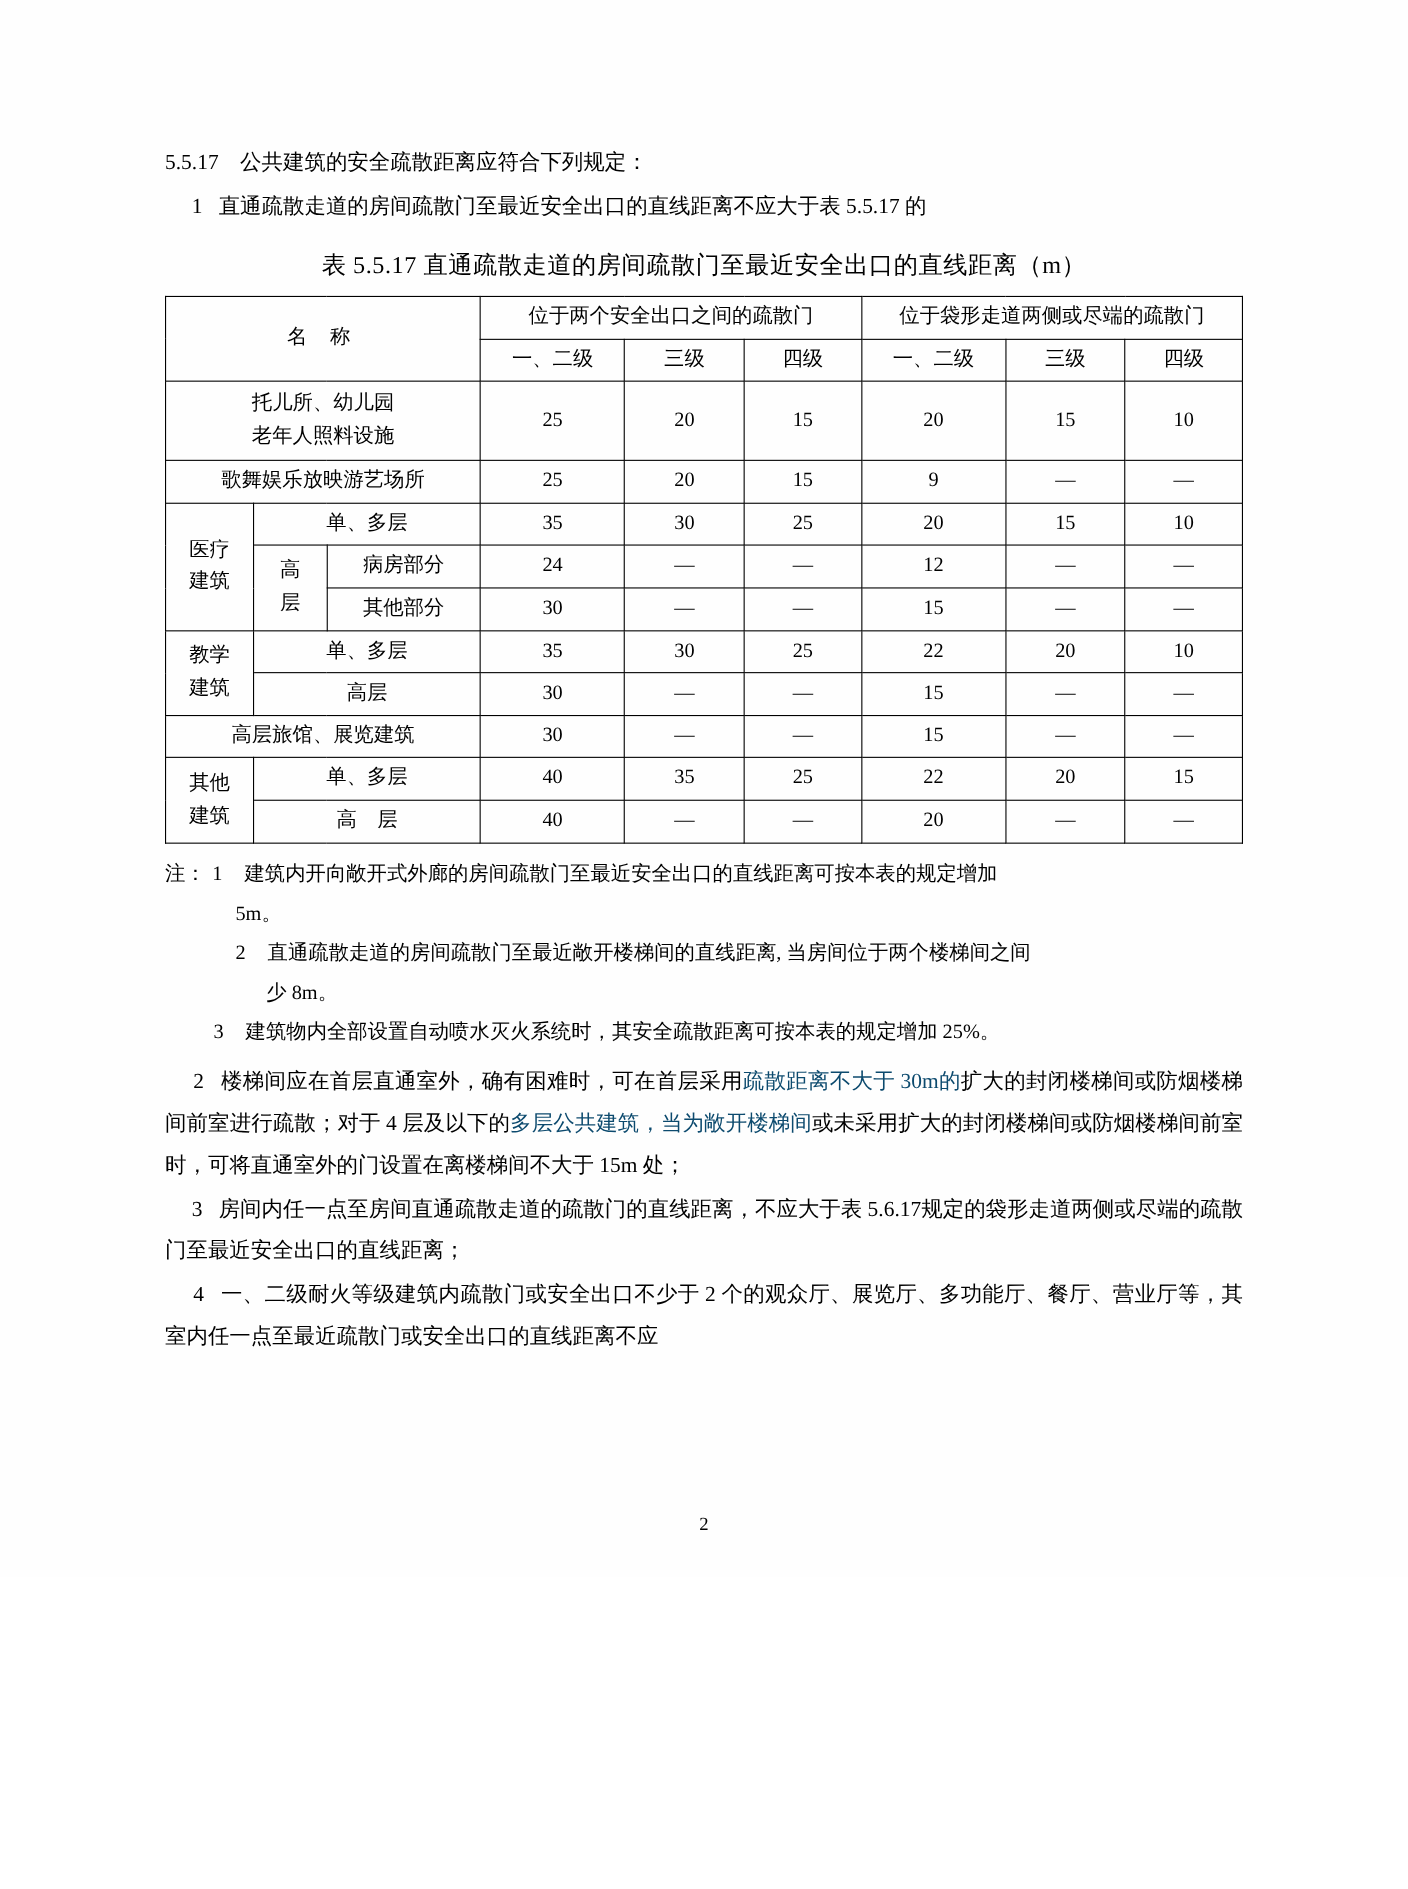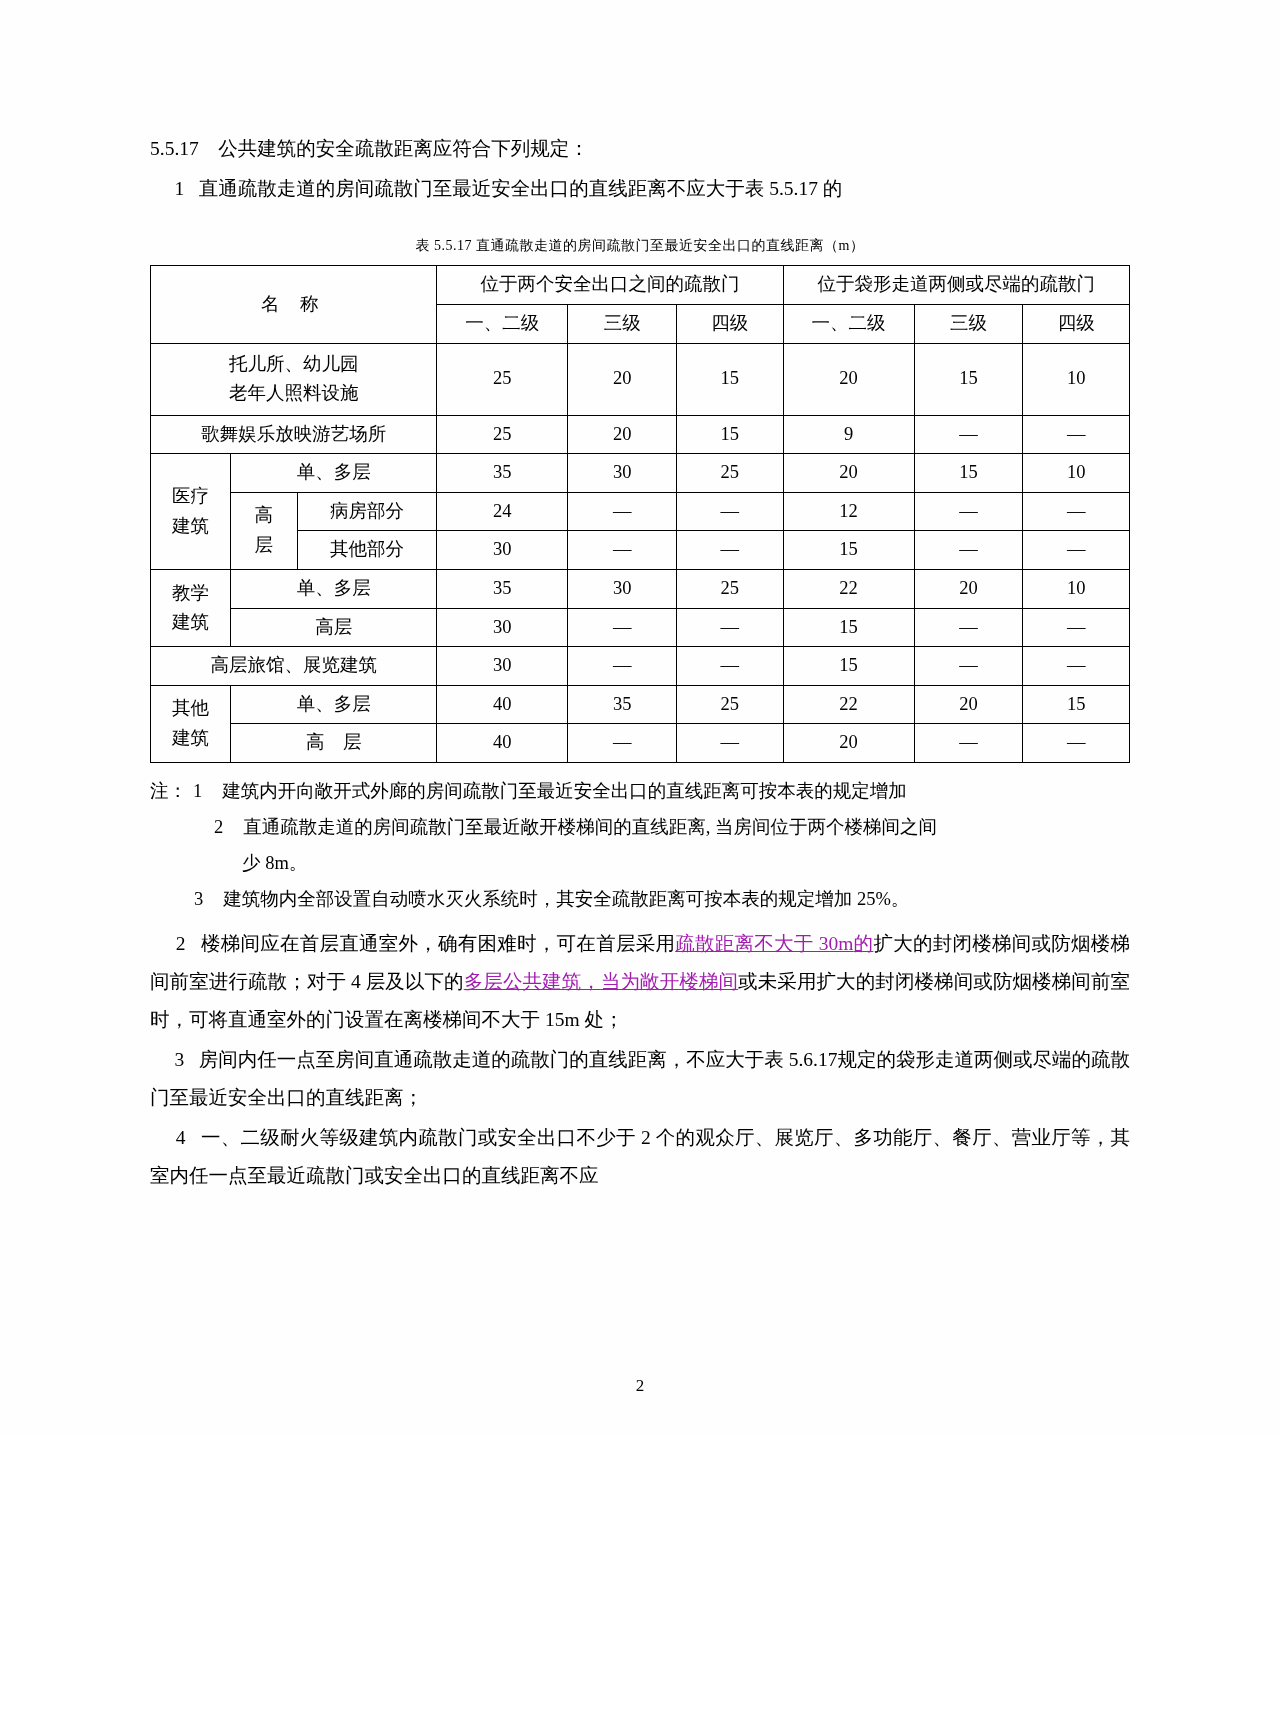--- a/index.html
+++ b/index.html
@@ -22,22 +22,22 @@
   .doc-body {
     font-size: 19.5px;
     line-height: 1.95;
   }
   .para {
     margin: 0 0 2px 0;
     text-align: justify;
   }
   .table-title {
     text-align: center;
-    font-size: 14px;
-    margin: 24px 0 6px 0;
+    font-size: 22px;
+    margin: 12px 0 6px 0;
     letter-spacing: 0.5px;
   }
   table.dist {
     border-collapse: collapse;
     width: 100%;
     font-size: 18.5px;
     table-layout: fixed;
   }
   table.dist td, table.dist th {
     border: 1px solid #000;
@@ -60,22 +60,21 @@
     align-items: flex-start;
   }
   .note-lbl {
     white-space: nowrap;
     padding-right: 6px;
   }
   .note-txt { flex: 1; text-align: justify; }
   .note-indent { padding-left: 64px; }
   .note-indent2 { padding-left: 92px; }
   .red {
-    color: #a21caf;
-    text-decoration: underline;
+    color: #0c4a6e;
   }
   .footer-num {
     position: absolute;
     bottom: 38px;
     left: 0;
     width: 100%;
     text-align: center;
     font-size: 17px;
   }
   .tight { margin: 0; }
@@ -244,20 +243,21 @@
         </tr>
       </tbody>
     </table>
 
     <div class="notes">
       <div class="note-row">
         <span class="note-lbl">注：</span>
         <span class="note-lbl">1</span>
         <span class="note-txt" style="padding-left:14px">建筑内开向敞开式外廊的房间疏散门至最近安全出口的直线距离可按本表的规定增加</span>
       </div>
+      <div class="note-indent">5m。</div>
 
       <div class="note-row note-indent">
         <span class="note-lbl">2</span>
         <span class="note-txt" style="padding-left:14px">直通疏散走道的房间疏散门至最近敞开楼梯间的直线距离, 当房间位于两个楼梯间之间</span>
       </div>
       <div class="note-indent2">少 8m。</div>
 
       <div class="note-row" style="padding-left:44px">
         <span class="note-lbl">3</span>
         <span class="note-txt" style="padding-left:14px">建筑物内全部设置自动喷水灭火系统时，其安全疏散距离可按本表的规定增加 25%。</span>

